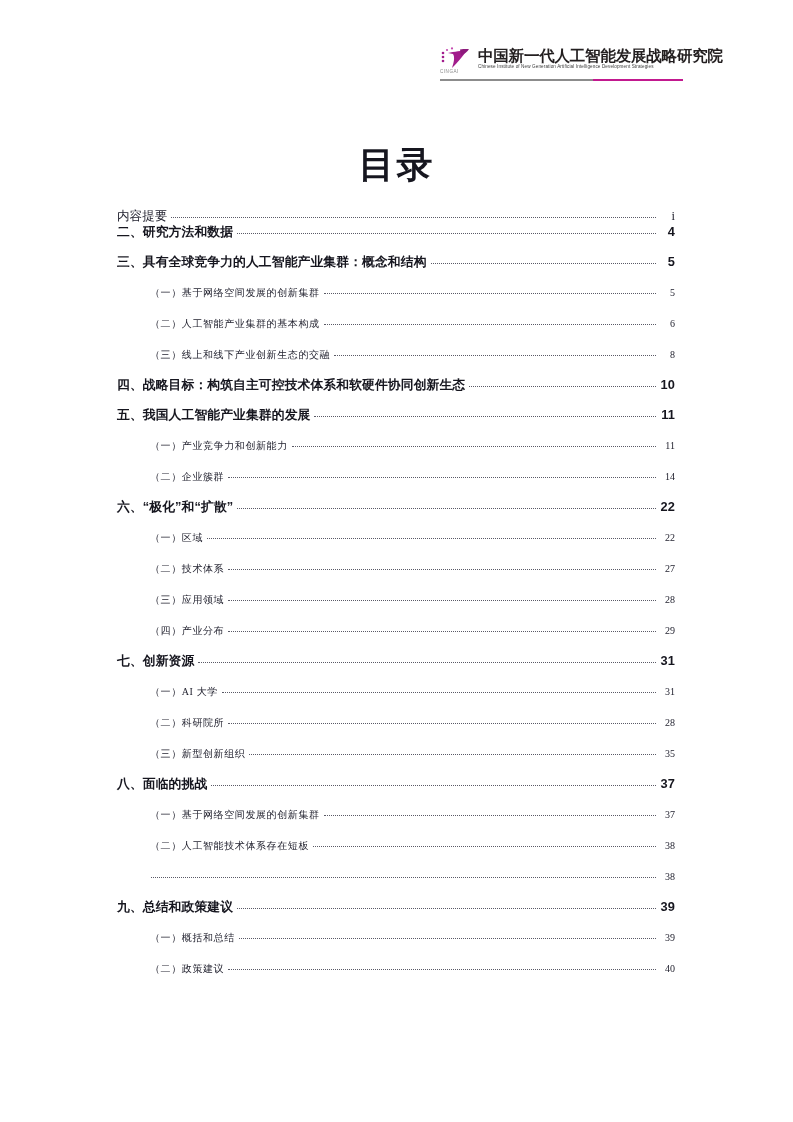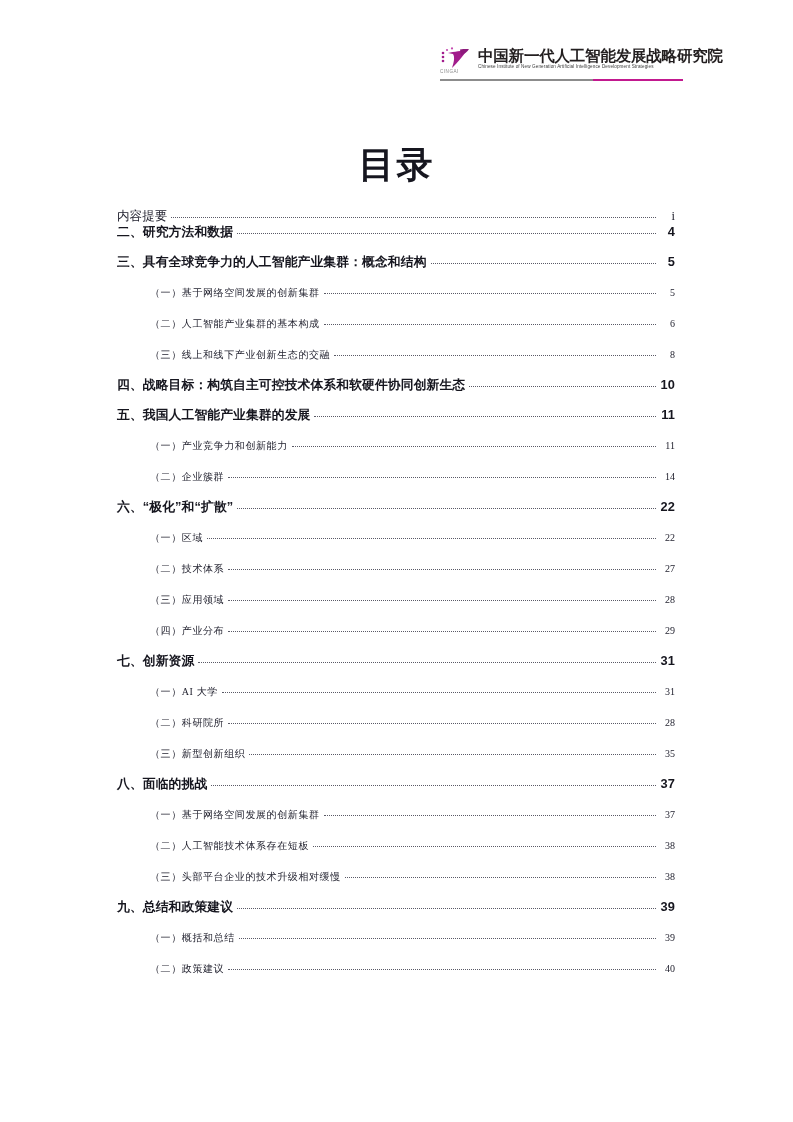--- a/index.html
+++ b/index.html
@@ -330,21 +330,20 @@
         <span class="label">（一）基于网络空间发展的创新集群</span>
         <span class="leader"></span>
         <span class="page-no">37</span>
       </div>
       <div class="toc-entry lvl-2">
         <span class="label">（二）人工智能技术体系存在短板</span>
         <span class="leader"></span>
         <span class="page-no">38</span>
       </div>
       <div class="toc-entry lvl-2">
-        <span class="label">（三）头部平台企业的技术升级相对缓慢</span>
         <span class="leader"></span>
         <span class="page-no">38</span>
       </div>
       <div class="toc-entry lvl-1">
         <span class="label">九、总结和政策建议</span>
         <span class="leader"></span>
         <span class="page-no">39</span>
       </div>
       <div class="toc-entry lvl-2">
         <span class="label">（一）概括和总结</span>

